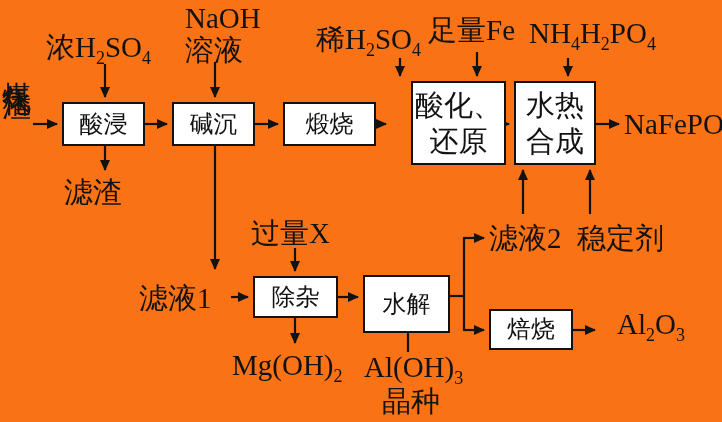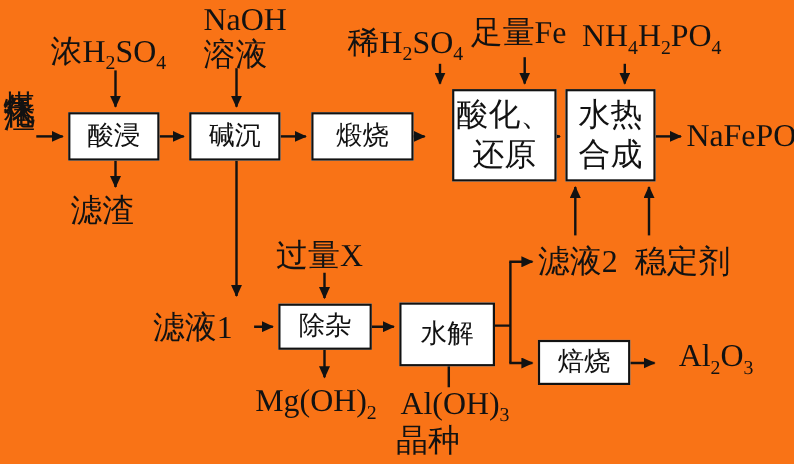--- a/index.html
+++ b/index.html
@@ -98,21 +98,21 @@
   <div class="lbl" style="left:251px; top:217px;">过量X</div>
   <div class="lbl" style="left:139px; top:282px;">滤液1</div>
   <div class="box" style="left:253px; top:276px; width:85px; height:42px;">
     <span>除杂</span>
   </div>
   <div class="lbl" style="left:232px; top:349px;"><span>Mg(OH)</span><sub>2</sub></div>
   <div class="box" style="left:363px; top:275px; width:87px; height:58px;">
     <span>水解</span>
   </div>
   <div class="lbl" style="left:364px; top:351px;"><span>Al(OH)</span><sub>3</sub></div>
-  <div class="lbl" style="left:360px; top:385px;">晶种</div>
+  <div class="lbl" style="left:382px; top:385px;">晶种</div>
   <div class="lbl" style="left:489px; top:222px;">滤液2</div>
   <div class="lbl" style="left:577px; top:222px;">稳定剂</div>
   <div class="box" style="left:489px; top:309px; width:84px; height:41px;justify-content:center;">
     <span>焙烧</span>
   </div>
   <div class="lbl" style="left:601px; top:308px;margin-left:16px;"><span>Al</span><sub>2</sub><span>O</span><sub>3</sub></div>
 
 </div>
 
 </body></html>

